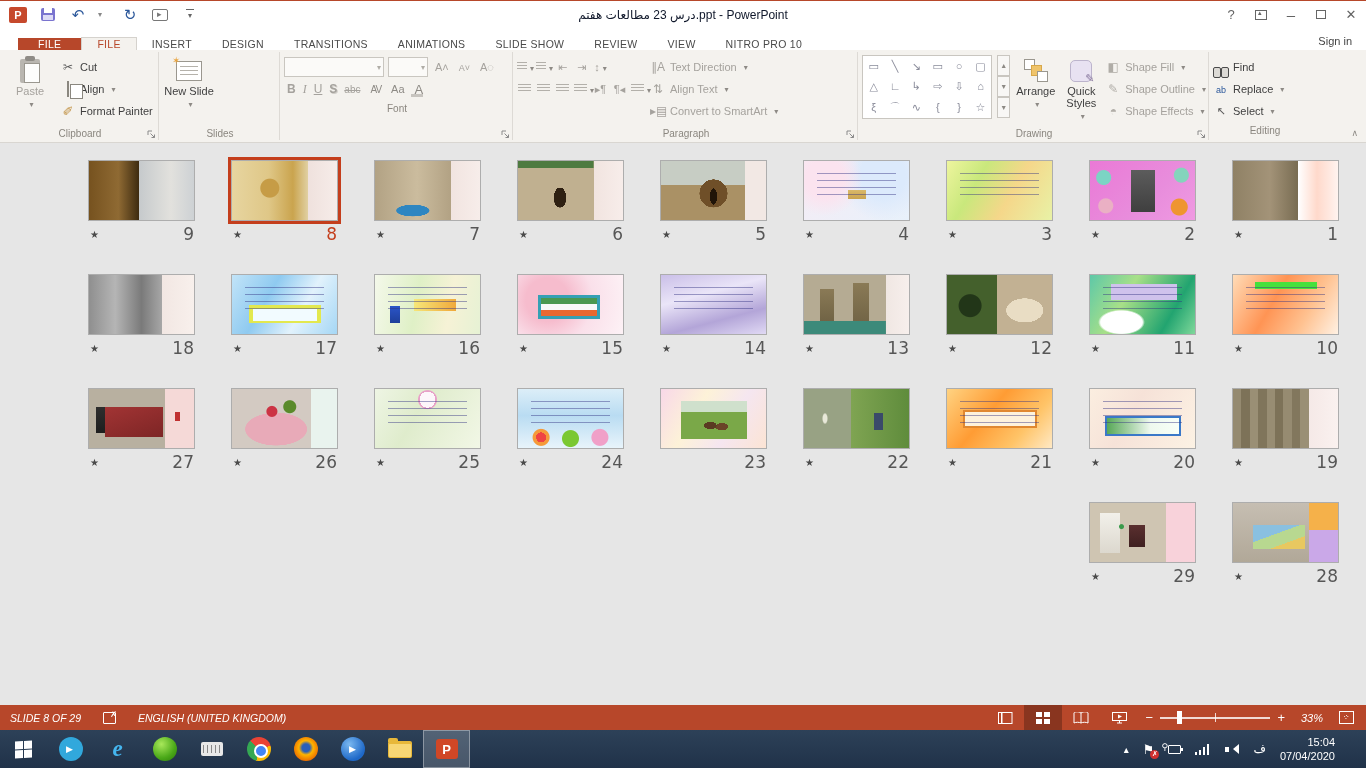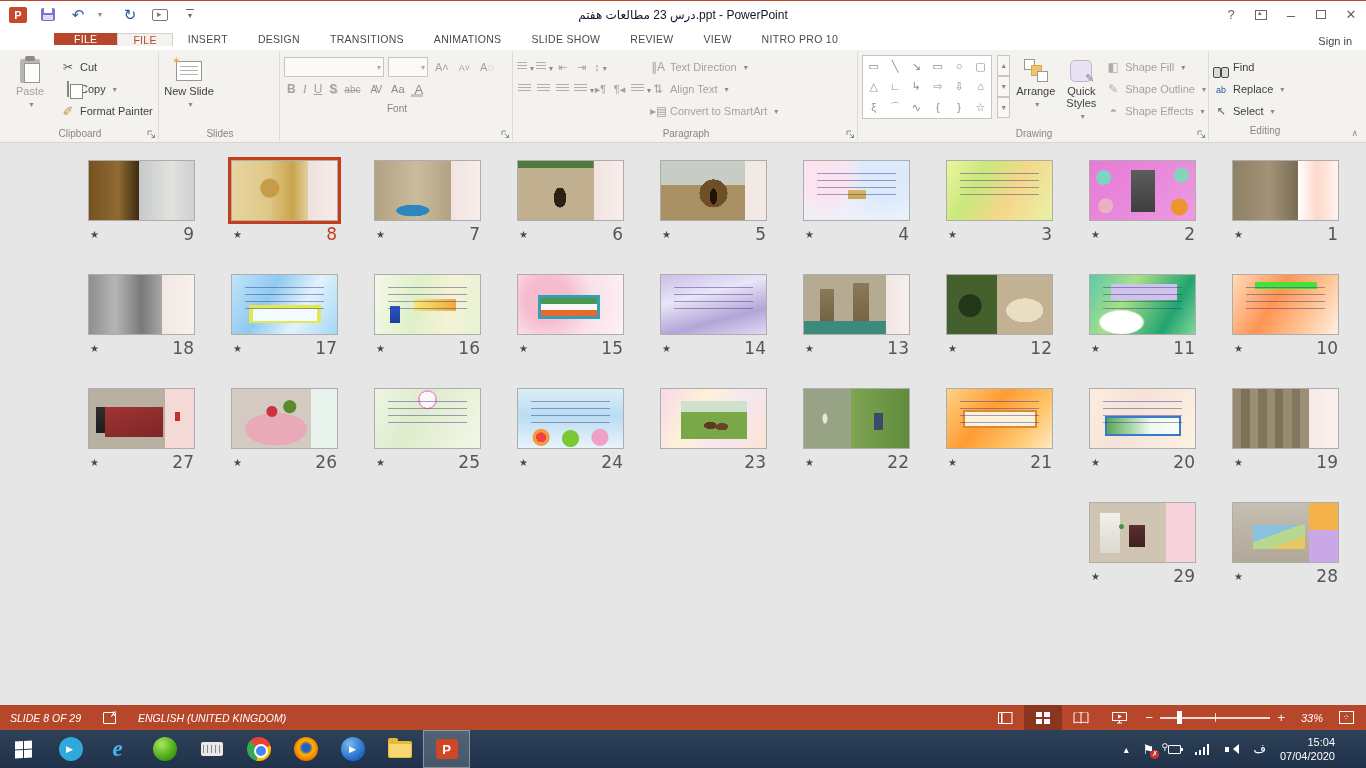--- a/index.html
+++ b/index.html
@@ -29,21 +29,21 @@
   .wc.help::after{content:"?";}
   .wc.ribopt{position:relative;}
   .wc.ribopt i{width:12px;height:10px;border:1px solid #666;display:block;position:relative;}
   .wc.ribopt i::after{content:"▴";position:absolute;left:2px;top:-2px;font-size:7px;color:#666;}
   .wc.minz::after{content:"–";font-size:15px;}
   .wc.restore i{width:10px;height:9px;border:1px solid #666;display:block;position:relative;background:#fff;}
   .wc.restore i::before{content:"";position:absolute;left:2px;top:-3px;width:10px;height:9px;border:1px solid #666;z-index:-1;}
   .wc.close::after{content:"✕";}
   
   #tabrow{height:22px;background:#fff;display:flex;align-items:flex-end;position:relative;}
-  #ribbon-tabs{display:flex;height:100%;align-items:center;padding-left:18px;margin-left:36px;}
+  #ribbon-tabs{display:flex;height:100%;align-items:flex-end;padding-left:18px;}
   .tab{padding:0 15px;display:flex;align-items:center;font-size:10.5px;letter-spacing:.3px;color:#4a4a4a;}
   .tab.file{background:#b7472a;color:#fff;padding:0 20px;}
   .tab.active{background:#f4f2ee;border:1px solid #d5d2cd;border-bottom:none;color:#b7472a;}
   #signin{position:absolute;right:14px;bottom:3px;font-size:11px;color:#444;}
   
   #ribbon{height:93px;background:#f4f2ee;border-bottom:1px solid #d9d6d1;display:flex;position:relative;}
   .rgroup{display:flex;flex-direction:column;padding:3px 2px 0 4px;position:relative;}
   .rsep{width:1px;background:#ddDAd5;margin:2px 0;}
   .rbody{flex:1;display:flex;align-items:flex-start;gap:4px;}
   .glabel{height:17px;display:flex;align-items:center;justify-content:center;gap:4px;color:#8a867f;font-size:10px;}
@@ -328,21 +328,21 @@
         <span>Paste</span>
         <span class="dd"></span>
       </div>
       <div class="smallcol">
         <div class="srow en">
             <span class="mini cut-ic"></span>
             <span>Cut</span>
           </div>
         <div class="srow en dd">
             <span class="mini"><span class="copy-ic"></span></span>
-            <span>Copy</span>
+            <span>Align</span>
           </div>
         <div class="srow en">
             <span class="mini fp-ic"></span>
             <span>Format Painter</span>
           </div>
       </div>
     </div>
     <div class="glabel">
         <span>Clipboard</span>
       </div>

